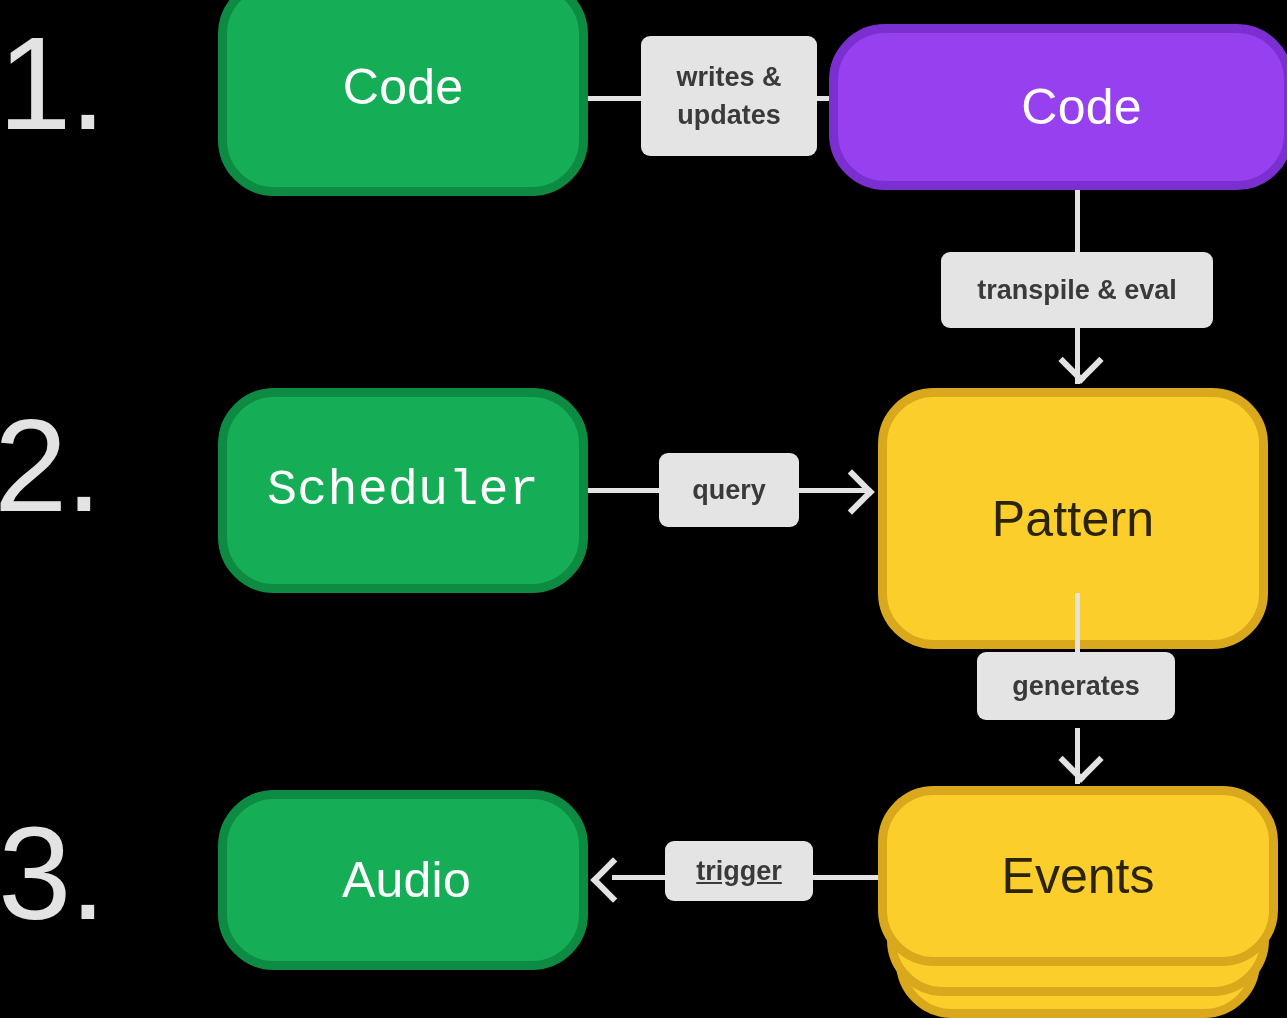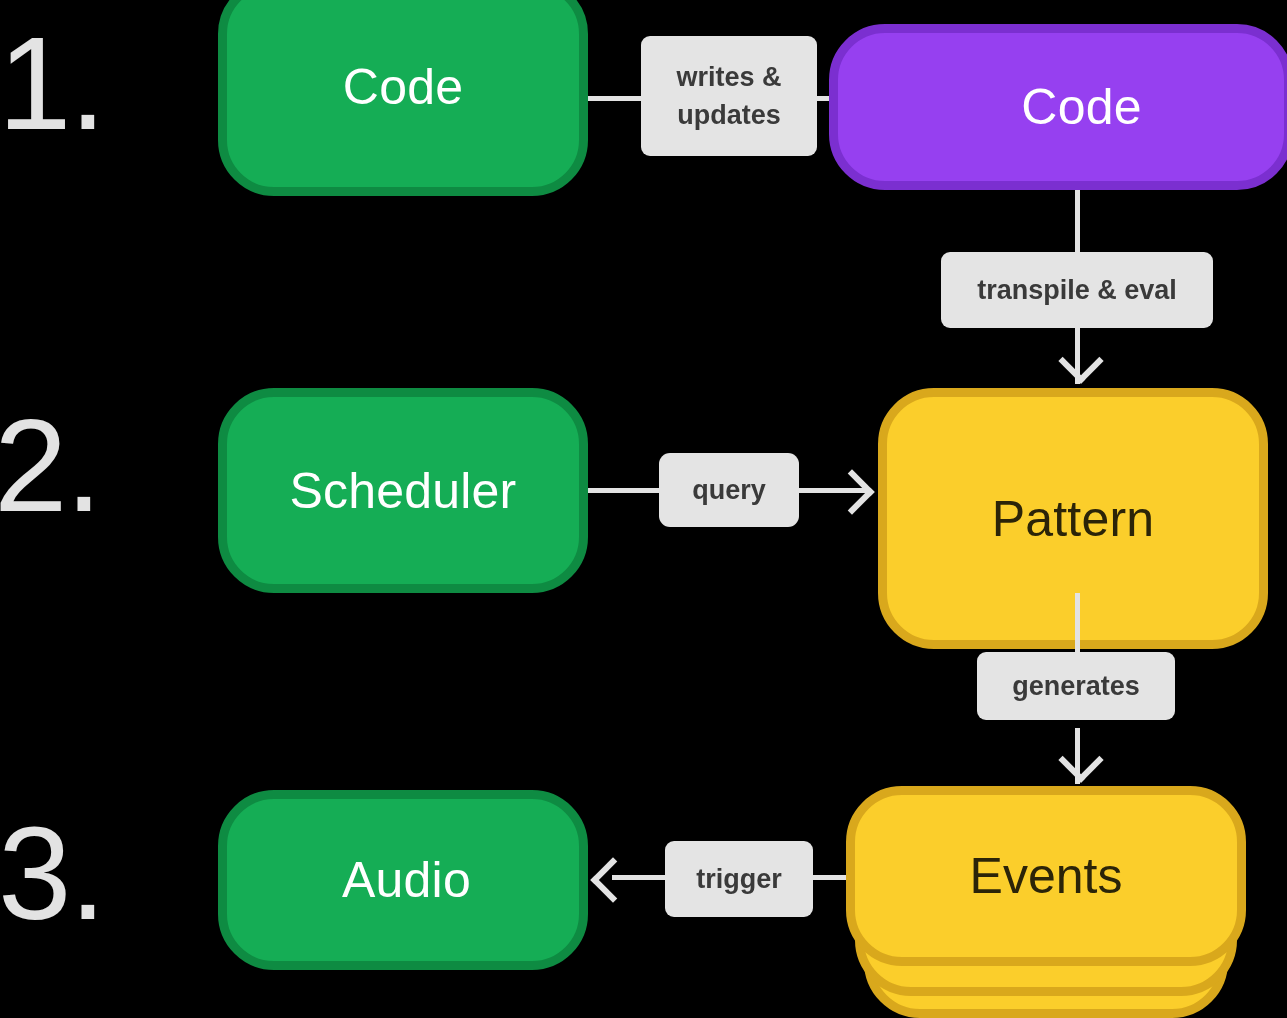--- a/index.html
+++ b/index.html
@@ -143,48 +143,48 @@
 
   <div class="node node-purple" style="left:829px; top:24px; width:464px; height:166px;padding-left:41px;">
     <span>Code</span>
   </div>
 
   <div class="edge-line v" style="left:1075px; top:190px; height:66px;"></div>
   <div class="edge-label" style="left:941px; top:252px; width:272px; height:76px;">transpile &amp; eval</div>
   <div class="edge-line v" style="left:1075px; top:328px; height:56px;"></div>
   <div class="chev down" style="left:1065px; top:345px;"></div>
 
-  <div class="node node-green" style="left:218px; top:388px; width:370px; height:205px;">
+  <div class="node node-green" style="left:218px; top:388px; width:370px; height:205px;font-family:Liberation Mono, monospace;">
     <span>Scheduler</span>
   </div>
 
   <div class="edge-line h" style="left:588px; top:488px; width:72px;"></div>
-  <div class="edge-label" style="left:659px; top:453px; width:140px; height:74px;border-radius:11px;">query</div>
+  <div class="edge-label" style="left:659px; top:453px; width:140px; height:74px;">query</div>
   <div class="edge-line h" style="left:799px; top:488px; width:68px;"></div>
   <div class="chev right" style="left:836px; top:476px;"></div>
 
   <div class="node node-yellow" style="left:878px; top:388px; width:390px; height:261px;">
     <span>Pattern</span>
   </div>
 
   <div class="edge-line v" style="left:1075px; top:593px; height:62px;"></div>
   <div class="edge-label" style="left:977px; top:652px; width:198px; height:68px;">generates</div>
   <div class="edge-line v" style="left:1075px; top:728px; height:56px;"></div>
   <div class="chev down" style="left:1065px; top:744px;"></div>
 
   <div class="node node-green" style="left:218px; top:790px; width:370px; height:180px;padding-left:7px;">
     <span>Audio</span>
   </div>
 
   <div class="chev left" style="left:597px; top:864px;"></div>
   <div class="edge-line h" style="left:612px; top:875px; width:58px;"></div>
-  <div class="edge-label" style="left:665px; top:841px; width:148px; height:76px;">trigger</div>
+  <div class="edge-label" style="left:665px; top:841px; width:148px; height:60px;text-decoration:underline;">trigger</div>
   <div class="edge-line h" style="left:812px; top:875px; width:78px;"></div>
 
-  <div class="stack-wrap" style="left:846px; top:786px; width:400px; height:232px;">
+  <div class="stack-wrap" style="left:878px; top:786px; width:400px; height:232px;">
     <div class="stack-layer" style="left:18px; top:52px; width:364px; height:180px;"></div>
     <div class="stack-layer" style="left:9px; top:30px; width:382px; height:180px;"></div>
     <div class="stack-top" style="left:0px; top:0px; width:400px; height:180px;">
       <span>Events</span>
     </div>
   </div>
 
 </div>
 
 </body></html>

